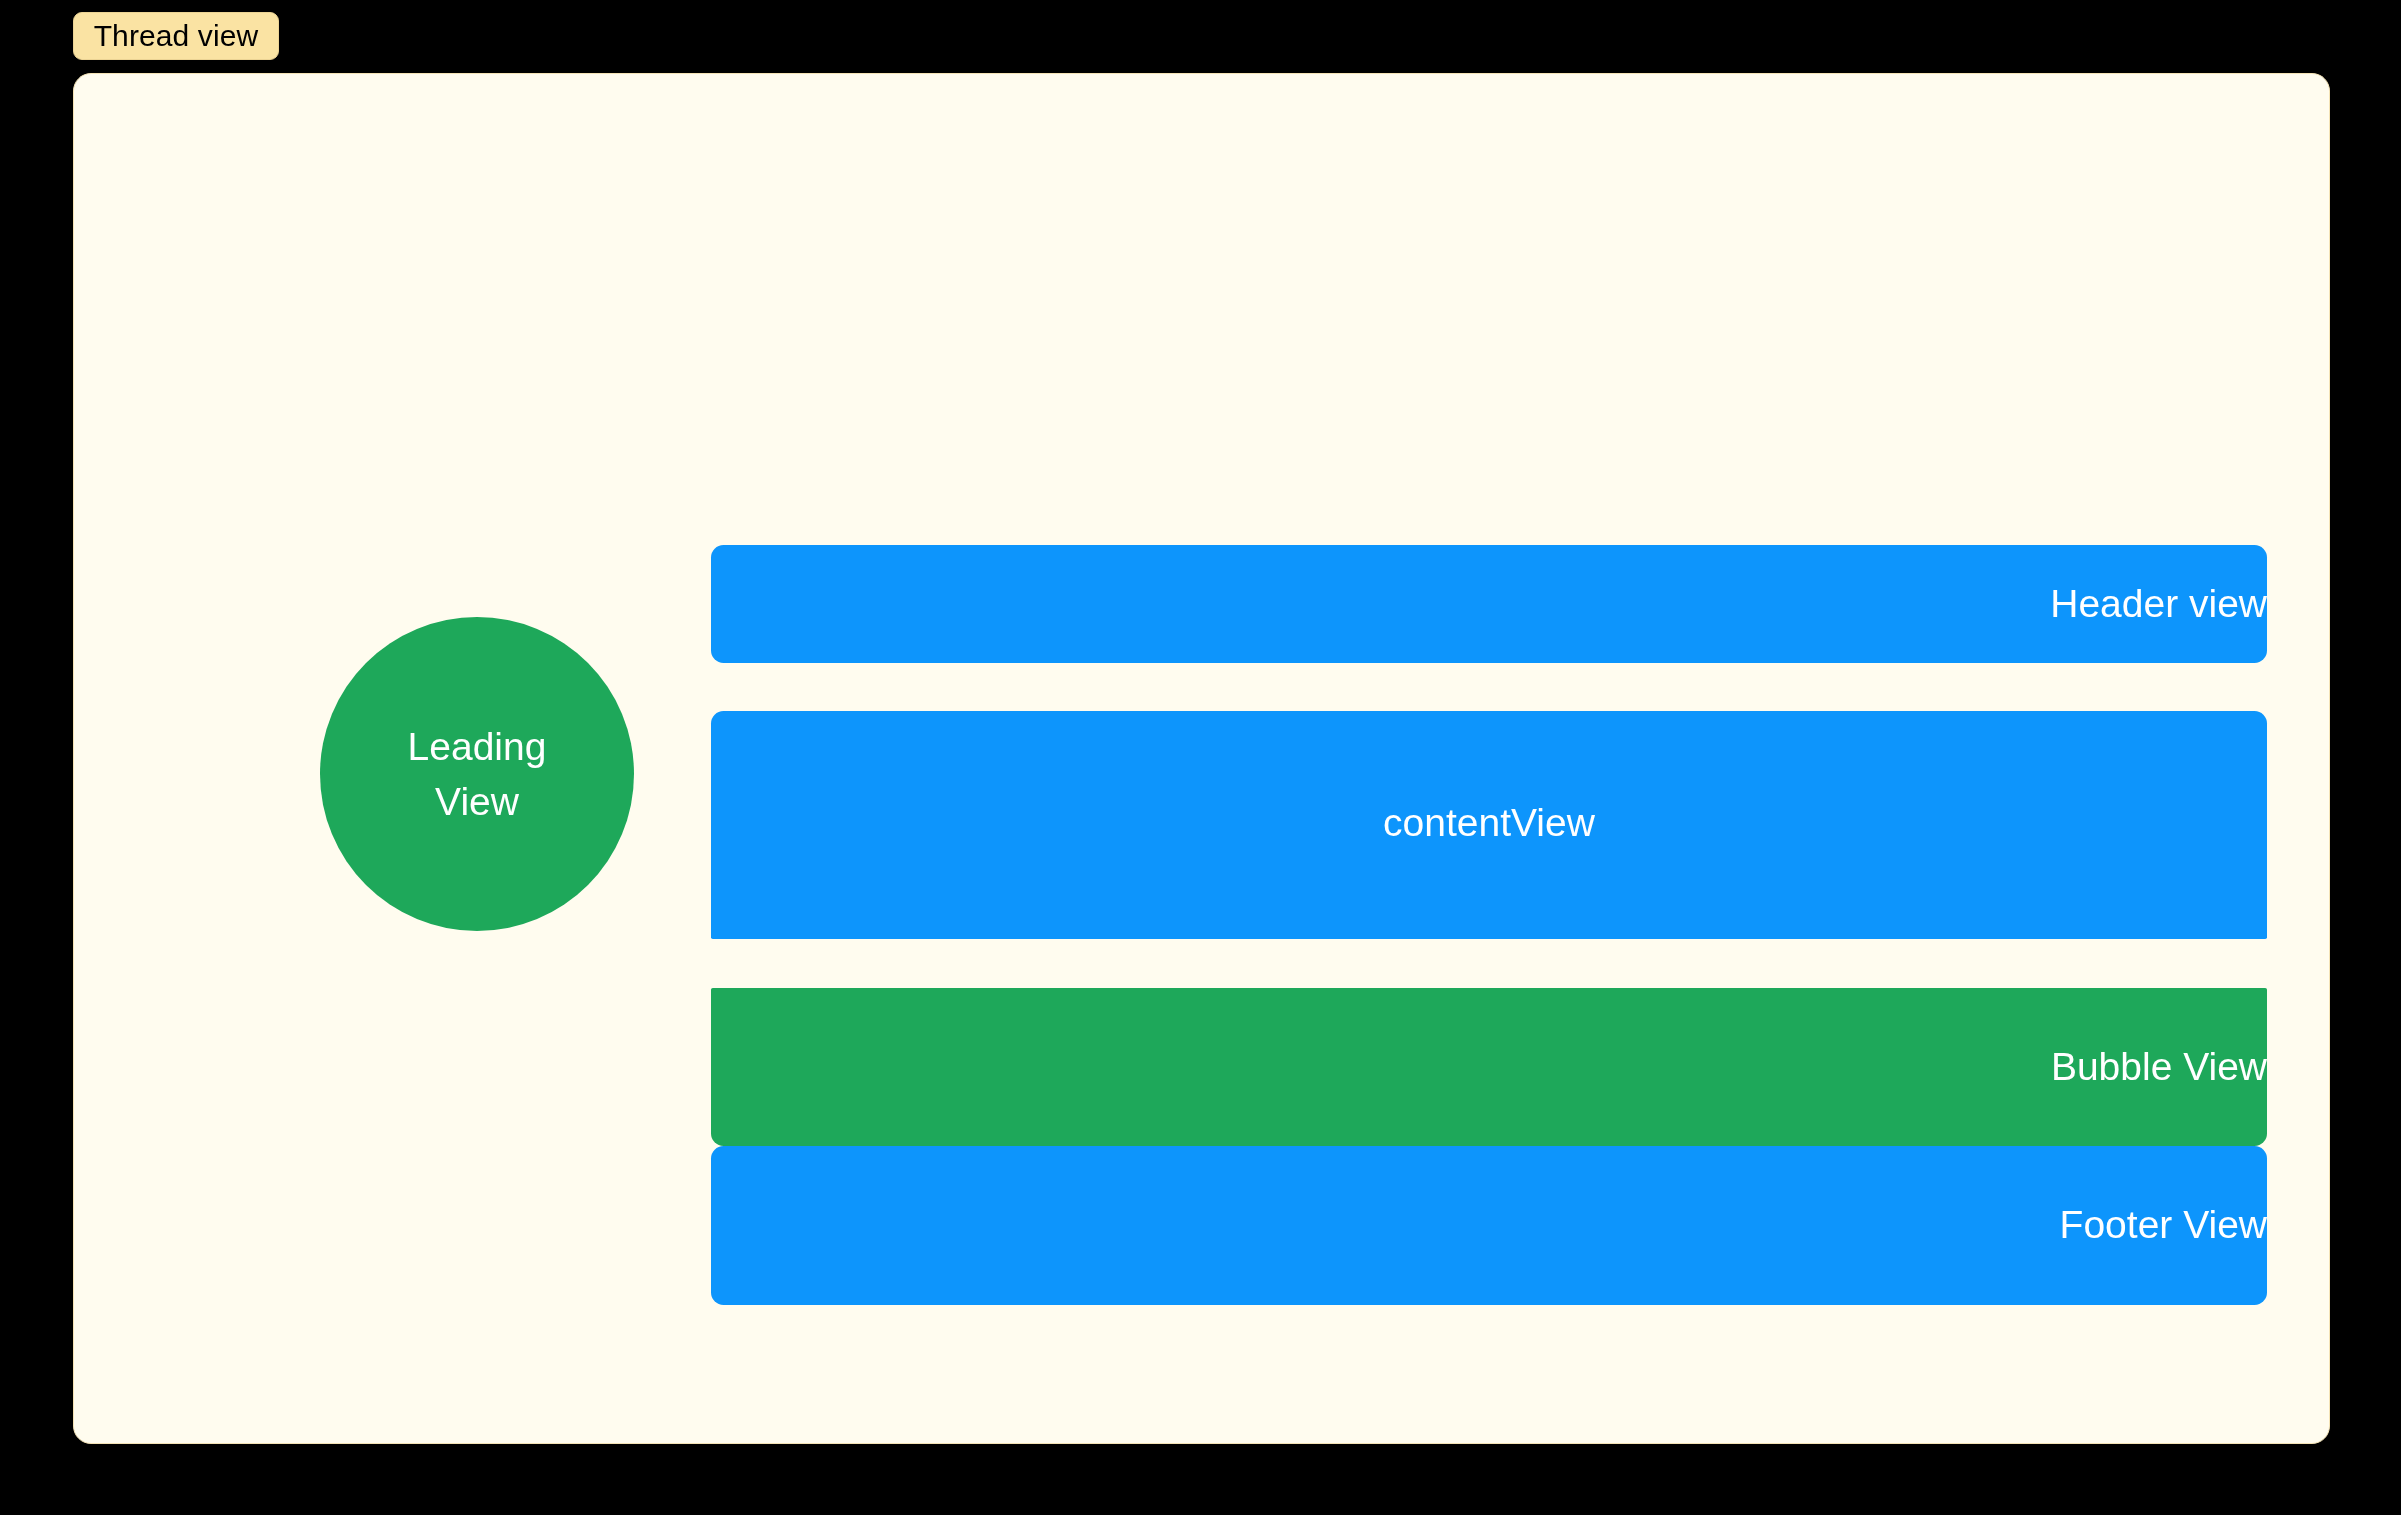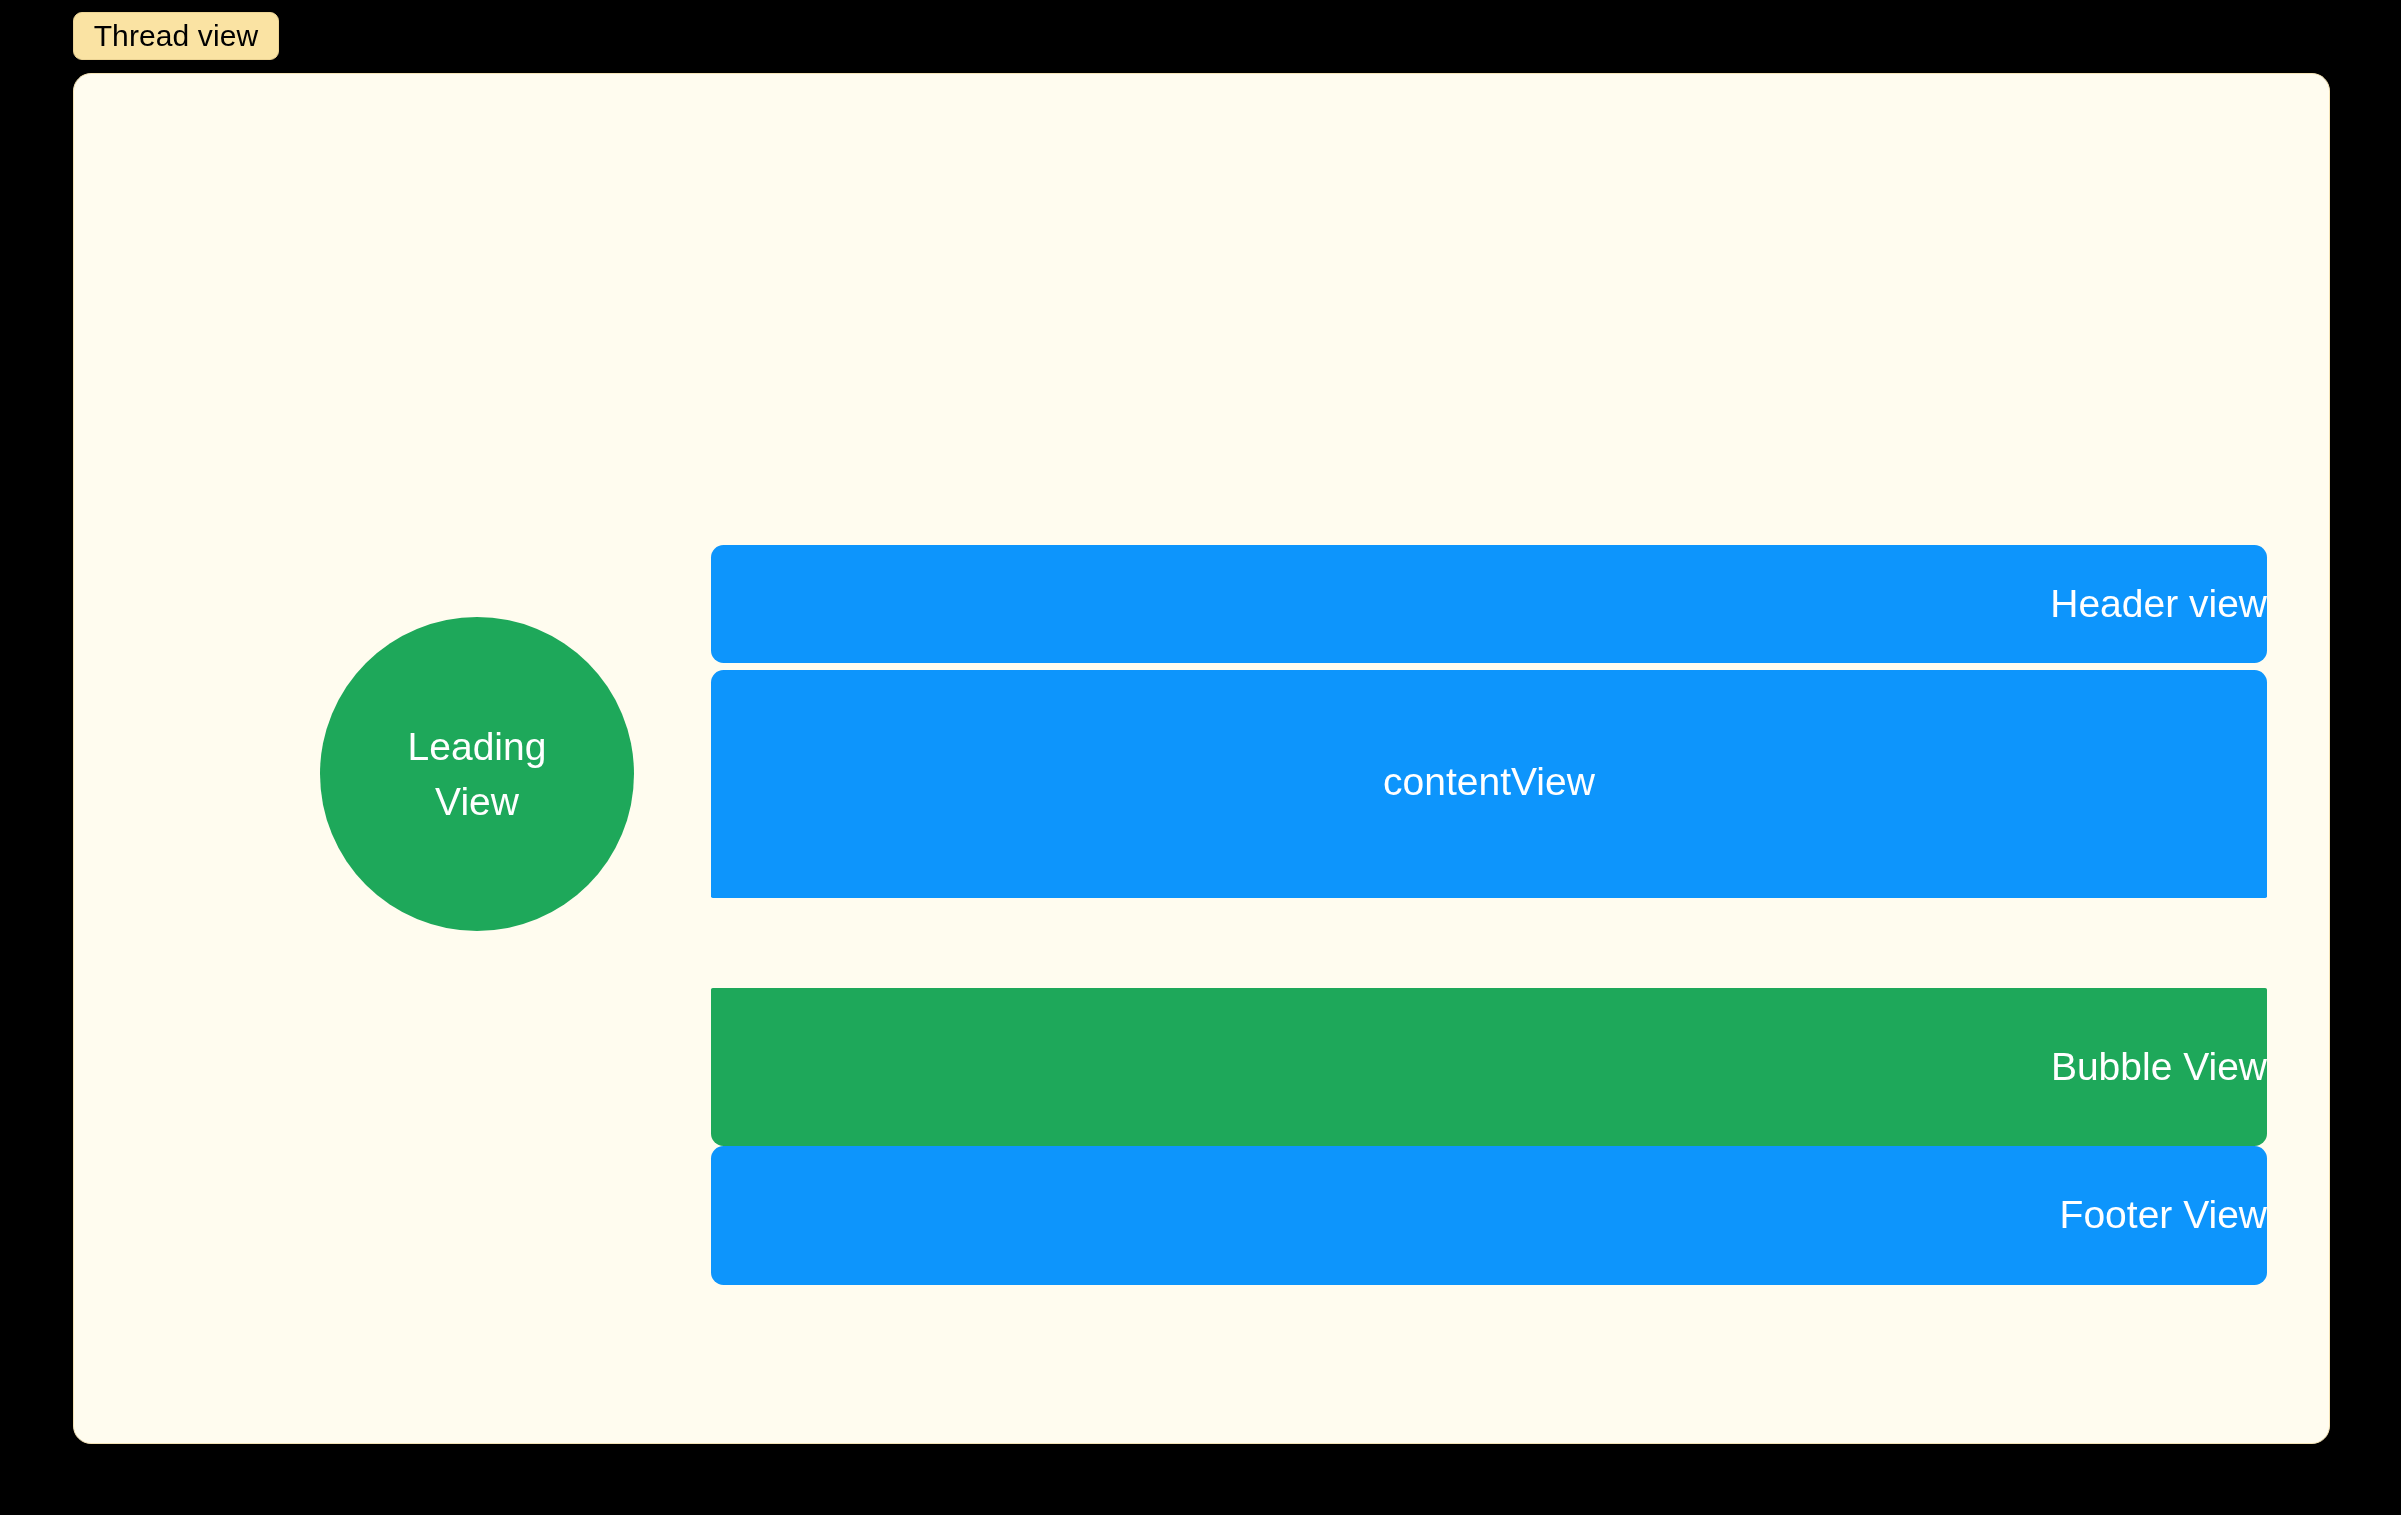--- a/index.html
+++ b/index.html
@@ -89,41 +89,41 @@
   .green { background: #1EA85A; }
 
   .header-view {
     top: 471px;
     height: 118px;
     border-radius: 12.5px;
   }
 
   
   .content-view {
-    top: 596px;
+    top: 637px;
     height: 228px;
     border-radius: 12.5px 12.5px 1.8px 1.8px;
     justify-content: space-around;
     padding: 19.7px 0 23px;
     gap: 41px;
   }
   .content-view .label-row {
     width: 100%;
     text-align: center;
   }
 
   .thread-view {
     top: 914px;
     height: 158px;
     border-radius: 1.8px 1.8px 12.5px 12.5px;
   }
 
   .footer-view {
     top: 1072px;
-    height: 139px;
+    height: 159px;
     border-radius: 12.5px;
   }
 </style>
 </head>
 <body>
 
 <div class="bubble-badge">
   <span>Thread view</span>
 </div>
 

